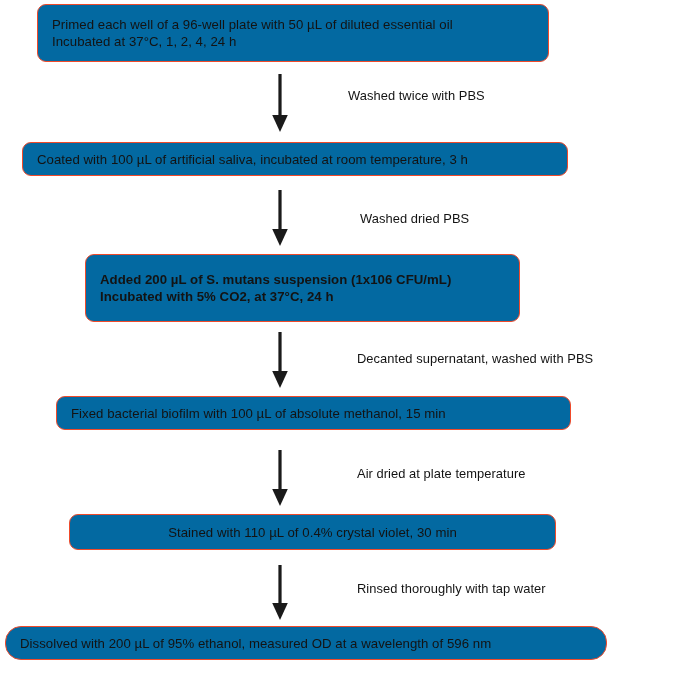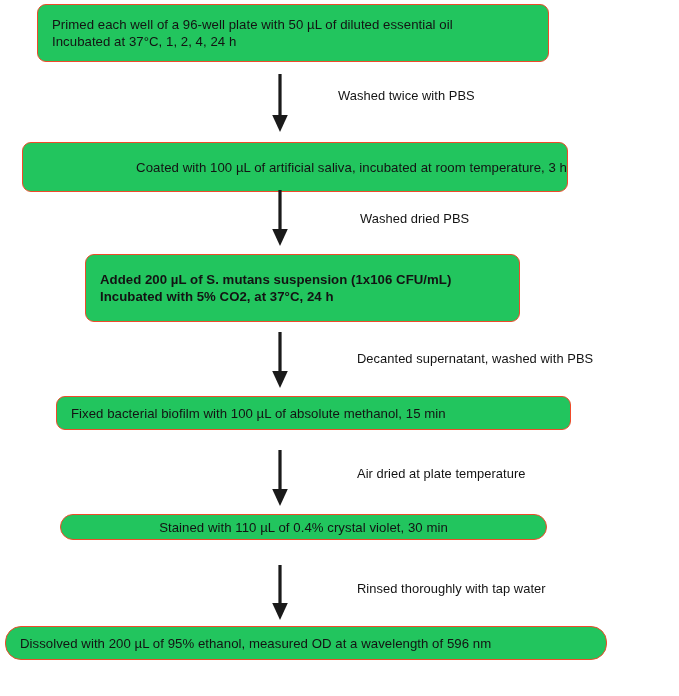--- a/index.html
+++ b/index.html
@@ -18,21 +18,21 @@
   #flowchart {
     position: relative;
     width: 679px;
     height: 696px;
   }
   .step-box {
     position: absolute;
     box-sizing: border-box;
     border: 1.6px solid #f04a2a;
     border-radius: 9px;
-    background: #22c55e;
+    background: #0369a1;
     display: flex;
     flex-direction: column;
     justify-content: center;
   }
   .step-line {
     font-size: 13.2px;
     line-height: 17px;
     color: #131313;
     white-space: nowrap;
     padding-left: 14px;
@@ -58,43 +58,43 @@
   }
 </style>
 </head>
 <body style="background: rgb(255, 255, 255);">
 
 <div id="flowchart">
     <div class="step-box" style="left: 37px; top: 4px; width: 512px; height: 58px; border-color: rgb(240, 74, 42);">
       <div class="step-line" style="color: rgb(19, 19, 19);">Primed each well of a 96-well plate with 50 µL of diluted essential oil</div>
       <div class="step-line" style="color: rgb(19, 19, 19);">Incubated at 37°C, 1, 2, 4, 24 h</div>
     </div>
-    <div class="step-box" style="left: 22px; top: 142px; width: 546px; height: 50px; border-color: rgb(240, 74, 42); text-align: right;">
+    <div class="step-box" style="left: 22px; top: 142px; width: 546px; height: 34px; border-color: rgb(240, 74, 42);">
       <div class="step-line" style="color: rgb(19, 19, 19);">Coated with 100 µL of artificial saliva, incubated at room temperature, 3 h</div>
     </div>
     <div class="step-box" style="left: 85px; top: 254px; width: 435px; height: 68px; border-color: rgb(240, 74, 42); font-weight: bold;">
       <div class="step-line" style="color: rgb(19, 19, 19);">Added 200 µL of S. mutans suspension (1x106 CFU/mL)</div>
       <div class="step-line" style="color: rgb(19, 19, 19);">Incubated with 5% CO2, at 37°C, 24 h</div>
     </div>
     <div class="step-box" style="left: 56px; top: 396px; width: 515px; height: 34px; border-color: rgb(240, 74, 42);">
       <div class="step-line" style="color: rgb(19, 19, 19);">Fixed bacterial biofilm with 100 µL of absolute methanol, 15 min</div>
     </div>
-    <div class="step-box centered" style="left: 60px; top: 514px; width: 487px; height: 26px; border-color: rgb(240, 74, 42); border-radius: 13px;">
+    <div class="step-box centered" style="left: 69px; top: 514px; width: 487px; height: 36px; border-color: rgb(240, 74, 42);">
       <div class="step-line" style="color: rgb(19, 19, 19);">Stained with 110 µL of 0.4% crystal violet, 30 min</div>
     </div>
     <div class="step-box" style="left: 5px; top: 626px; width: 602px; height: 34px; border-color: rgb(240, 74, 42); border-radius: 16px;">
       <div class="step-line" style="color: rgb(19, 19, 19);">Dissolved with 200 µL of 95% ethanol, measured OD at a wavelength of 596 nm</div>
     </div>
     <div class="connector" style="left: 271px; top: 74px; width: 18px; height: 58px;">
       <svg width="18" height="58" viewBox="0 0 18 58">
         <rect x="7.4" y="0" width="3.2" height="43" fill="#1a1a1a"></rect>
         <polygon points="1.2,41 16.8,41 9,58" fill="#1a1a1a"></polygon>
       </svg>
     </div>
-    <div class="edge-label" style="left: 338px; top: 88px; color: rgb(19, 19, 19);">Washed twice with PBS</div>
+    <div class="edge-label" style="left: 348px; top: 88px; color: rgb(19, 19, 19);">Washed twice with PBS</div>
     <div class="connector" style="left: 271px; top: 190px; width: 18px; height: 56px;">
       <svg width="18" height="56" viewBox="0 0 18 56">
         <rect x="7.4" y="0" width="3.2" height="41" fill="#1a1a1a"></rect>
         <polygon points="1.2,39 16.8,39 9,56" fill="#1a1a1a"></polygon>
       </svg>
     </div>
     <div class="edge-label" style="left: 360px; top: 211px; color: rgb(19, 19, 19);">Washed dried PBS</div>
     <div class="connector" style="left: 271px; top: 332px; width: 18px; height: 56px;">
       <svg width="18" height="56" viewBox="0 0 18 56">
         <rect x="7.4" y="0" width="3.2" height="41" fill="#1a1a1a"></rect>

